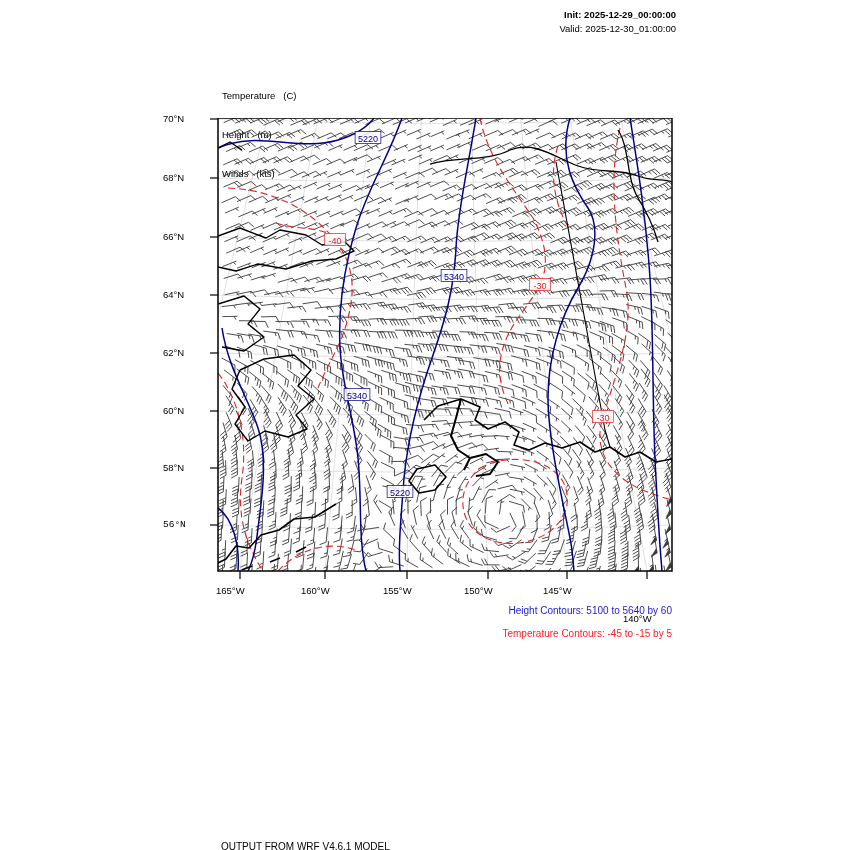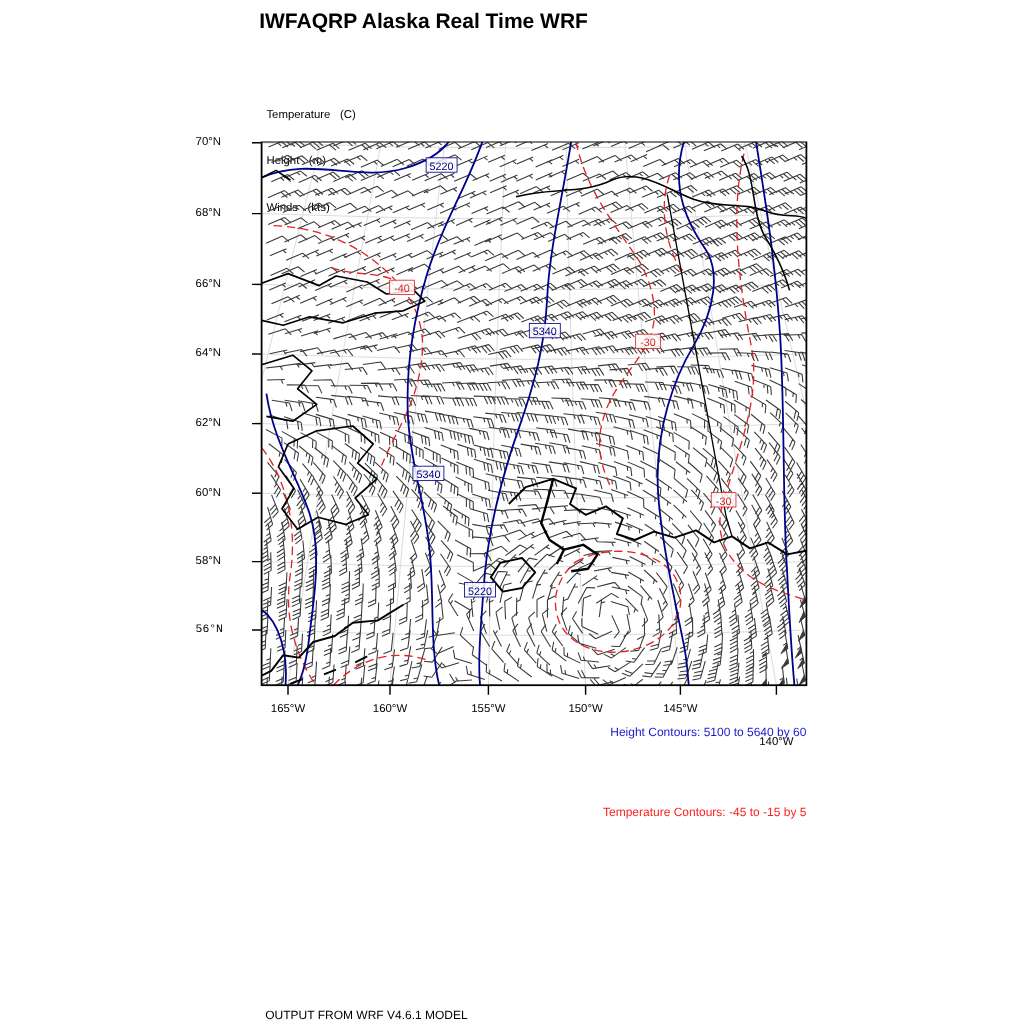--- a/index.html
+++ b/index.html
@@ -4,33 +4,36 @@
 <style>
   html,body{margin:0;padding:0;background:#fff;}
   #page{position:relative;width:850px;height:850px;background:#ffffff;overflow:hidden;
         font-family:"Liberation Sans",sans-serif;color:#000;}
   .abs{position:absolute;}
   #title{left:216px;top:7px;font-size:17.5px;font-weight:bold;white-space:pre;}
   #initvalid{right:174px;top:8px;text-align:right;font-size:9.5px;line-height:13.5px;}
   #init-line{font-weight:bold;}
   #legend{left:222px;top:63px;font-size:9.5px;line-height:13px;white-space:pre;}
   #yticks div{position:absolute;width:42px;font-size:9.5px;}
-  #xticks div{position:absolute;width:48px;text-align:center;font-size:9.5px;}
+  #xticks div{position:absolute;width:48px;text-align:left;font-size:9.5px;}
   #cap-height{right:178px;top:605px;font-size:10px;color:#1a1acd;}
   #cap-temp{right:178px;top:628px;font-size:10px;color:#ff2020;}
   #footer{left:221px;top:816px;font-size:10px;line-height:12.5px;white-space:pre;}
   svg{display:block;}
 </style>
 </head>
 <body>
 
 <div id="page">
 
-  <div class="abs" id="title">IWFAQRP Alaska Real Time WRF</div>
 
+  <div class="abs" id="initvalid">
+    <div id="init-line"><span>Init:</span> <span>2025-12-29_00:00:00</span></div>
+    <div id="valid-line"><span>Valid:</span> <span>2025-12-30_01:00:00</span></div>
+  </div>
 
   <div class="abs" id="legend">
     <div>Temperature   (C)</div>
     <div>Height   (m)</div>
     <div>Winds   (kts)</div>
   </div>
 
   <div class="abs" id="yticks" style="left:163px;top:0;">
       <div style="top: 113px; left: 0px;">70°N</div>
       <div style="top: 172px; left: 0px;">68°N</div>
@@ -130,20 +133,20 @@
         <line x1="22" y1="453" x2="22" y2="461" stroke="#000" stroke-width="1.2"></line>
         <line x1="107" y1="453" x2="107" y2="461" stroke="#000" stroke-width="1.2"></line>
         <line x1="189" y1="453" x2="189" y2="461" stroke="#000" stroke-width="1.2"></line>
         <line x1="270" y1="453" x2="270" y2="461" stroke="#000" stroke-width="1.2"></line>
         <line x1="349" y1="453" x2="349" y2="461" stroke="#000" stroke-width="1.2"></line>
         <line x1="429" y1="453" x2="429" y2="461" stroke="#000" stroke-width="1.2"></line>
       </svg>
     </div>
 
   <div class="abs" id="cap-height" style="color: rgb(26, 26, 205);">Height Contours: 5100 to 5640 by 60</div>
-  <div class="abs" id="cap-temp" style="color: rgb(255, 32, 32); margin-top: 44px;">Temperature Contours: -45 to -15 by 5</div>
+  <div class="abs" id="cap-temp" style="color: rgb(255, 32, 32);">Temperature Contours: -45 to -15 by 5</div>
 
   <div class="abs" id="footer">
     <div>OUTPUT FROM WRF V4.6.1 MODEL</div>
     
   </div>
 
 </div>
 
 </body></html>

